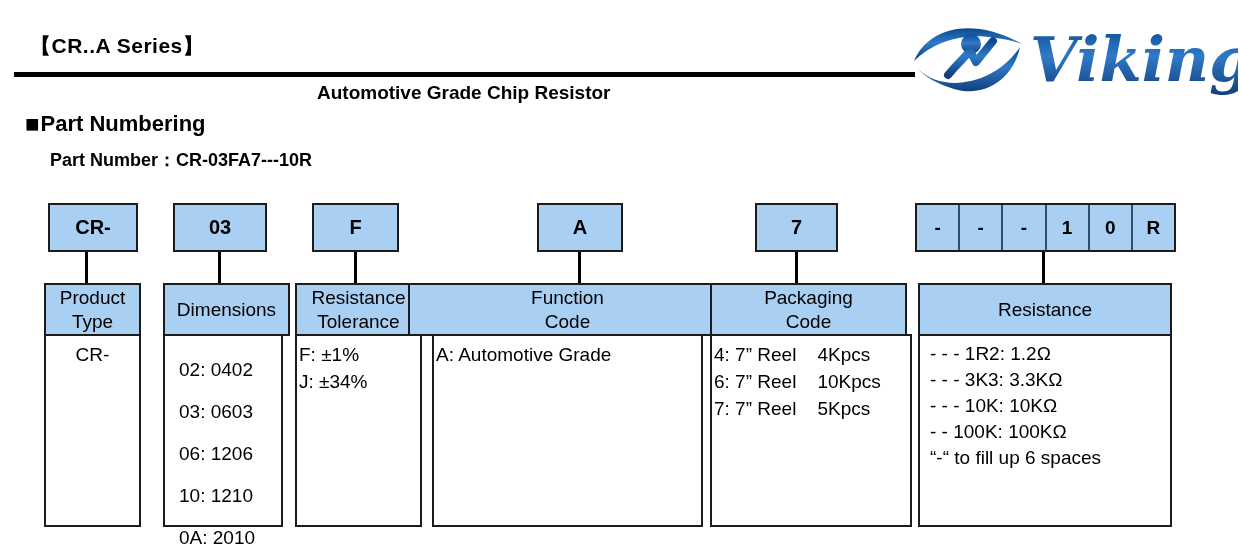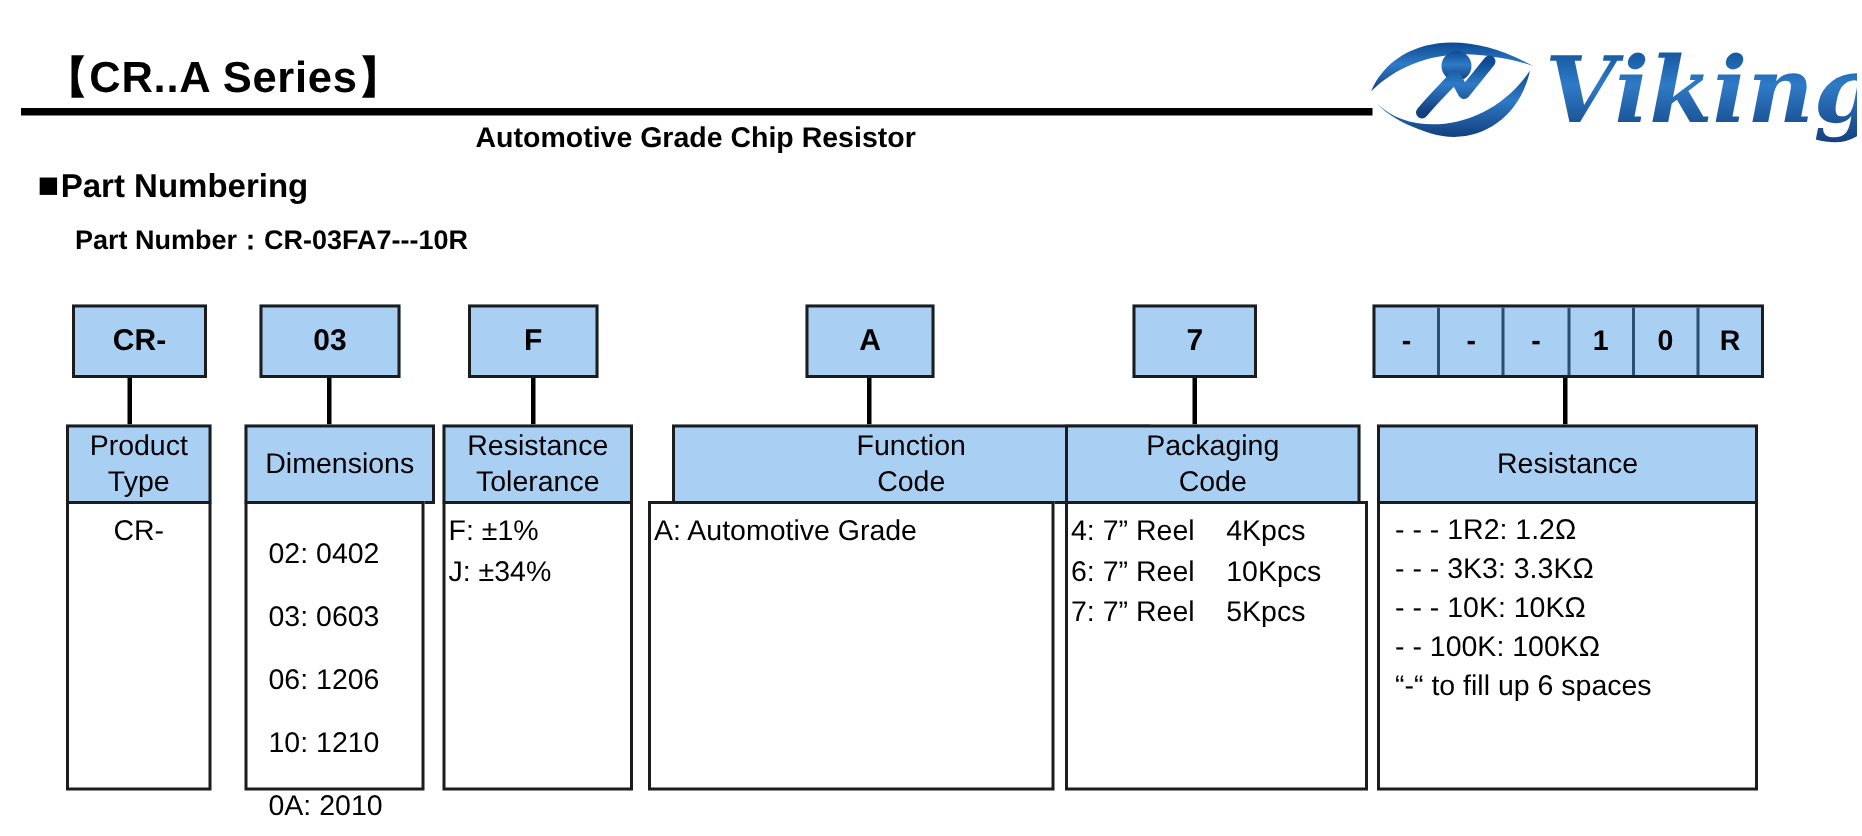--- a/index.html
+++ b/index.html
@@ -1,19 +1,19 @@
 <!DOCTYPE html>
 <html><head>
 <meta charset="utf-8">
 <style>
   html,body{margin:0;padding:0;background:#fff;}
   .page{position:relative;width:1241px;height:557px;background:#ffffff;
         font-family:"Liberation Sans",sans-serif;color:#000;overflow:hidden;}
 
-  .series-title{position:absolute;left:30px;top:32px;font-size:29px;font-weight:bold;
+  .series-title{position:absolute;left:30px;top:32px;font-size:21px;font-weight:bold;
                 letter-spacing:0.5px;white-space:nowrap;}
   .title-rule{position:absolute;left:14px;top:72px;width:901px;height:5px;background:#000;}
   .subtitle{position:absolute;left:317px;top:82px;width:600px;
             font-size:19px;font-weight:bold;}
 
   .logo{position:absolute;left:908px;top:14px;width:330px;height:84px;}
 
   .section-heading{position:absolute;left:25px;top:111px;font-size:22px;font-weight:bold;
                    display:flex;align-items:center;}
   .section-heading .bullet{font-size:24px;line-height:22px;margin-right:1px;}
@@ -113,21 +113,21 @@
     <div class="line">12: 2512</div>
   </div>
 
   <div class="col-header" style="left:295px;width:127px">Resistance
 Tolerance</div>
   <div class="col-body pl12" style="left:295px;width:127px">
     <div class="line">F: ±1%</div>
     <div class="line">J: ±34%</div>
   </div>
 
-  <div class="col-header" style="left:448px;width:319px">Function
+  <div class="col-header" style="left:408px;width:319px">Function
 Code</div>
   <div class="col-body pl12" style="left:432px;width:271px">
     <div class="line">A: Automotive Grade</div>
   </div>
 
   <div class="col-header" style="left:710px;width:197px">Packaging
 Code</div>
   <div class="col-body pl12" style="left:710px;width:202px">
     <div class="line">4: 7” Reel    4Kpcs</div>
     <div class="line">6: 7” Reel    10Kpcs</div>

